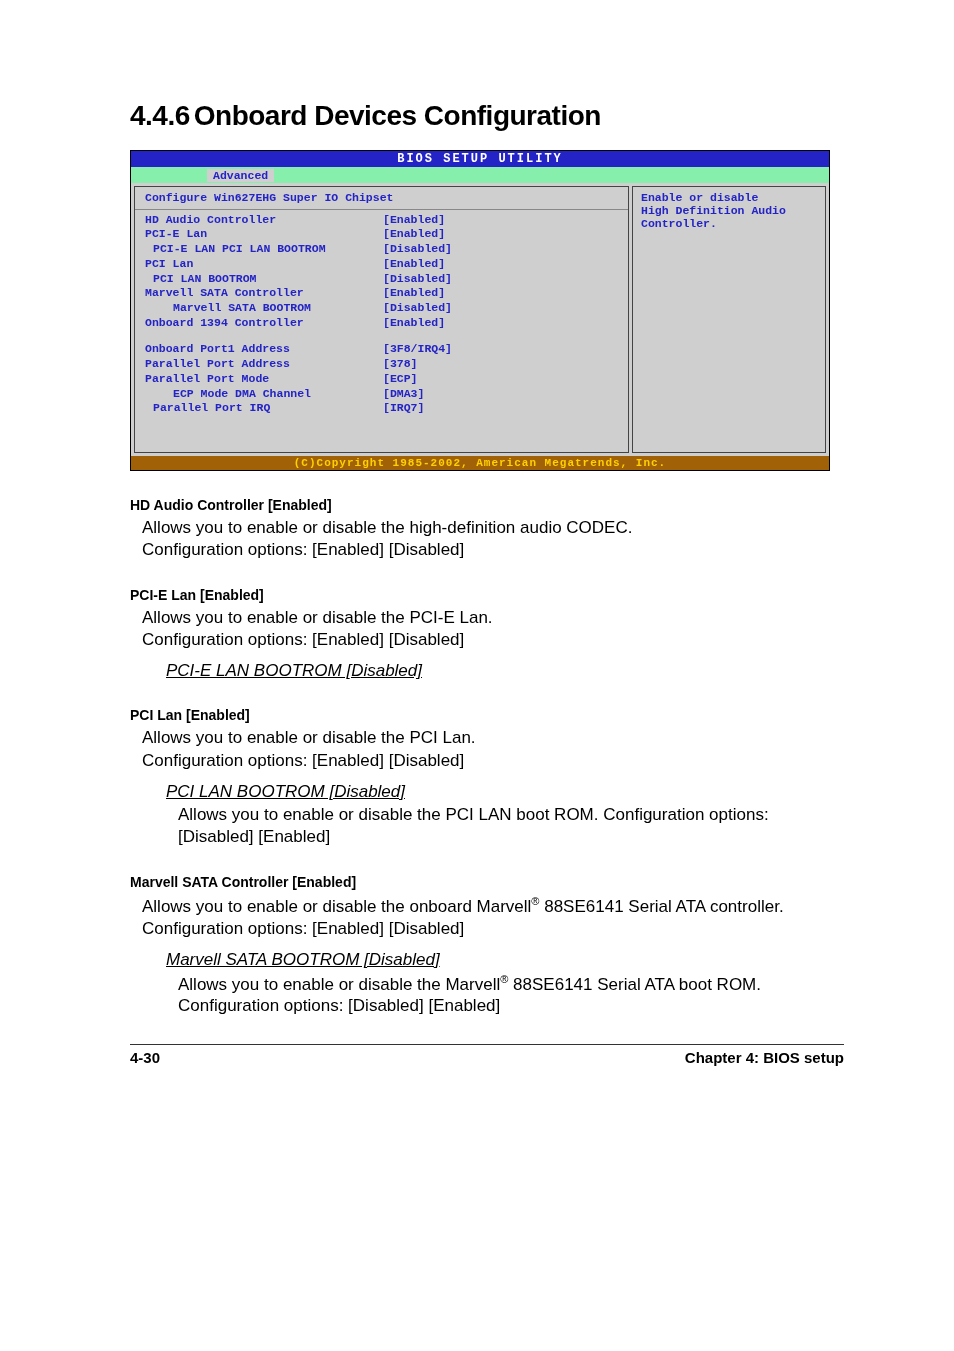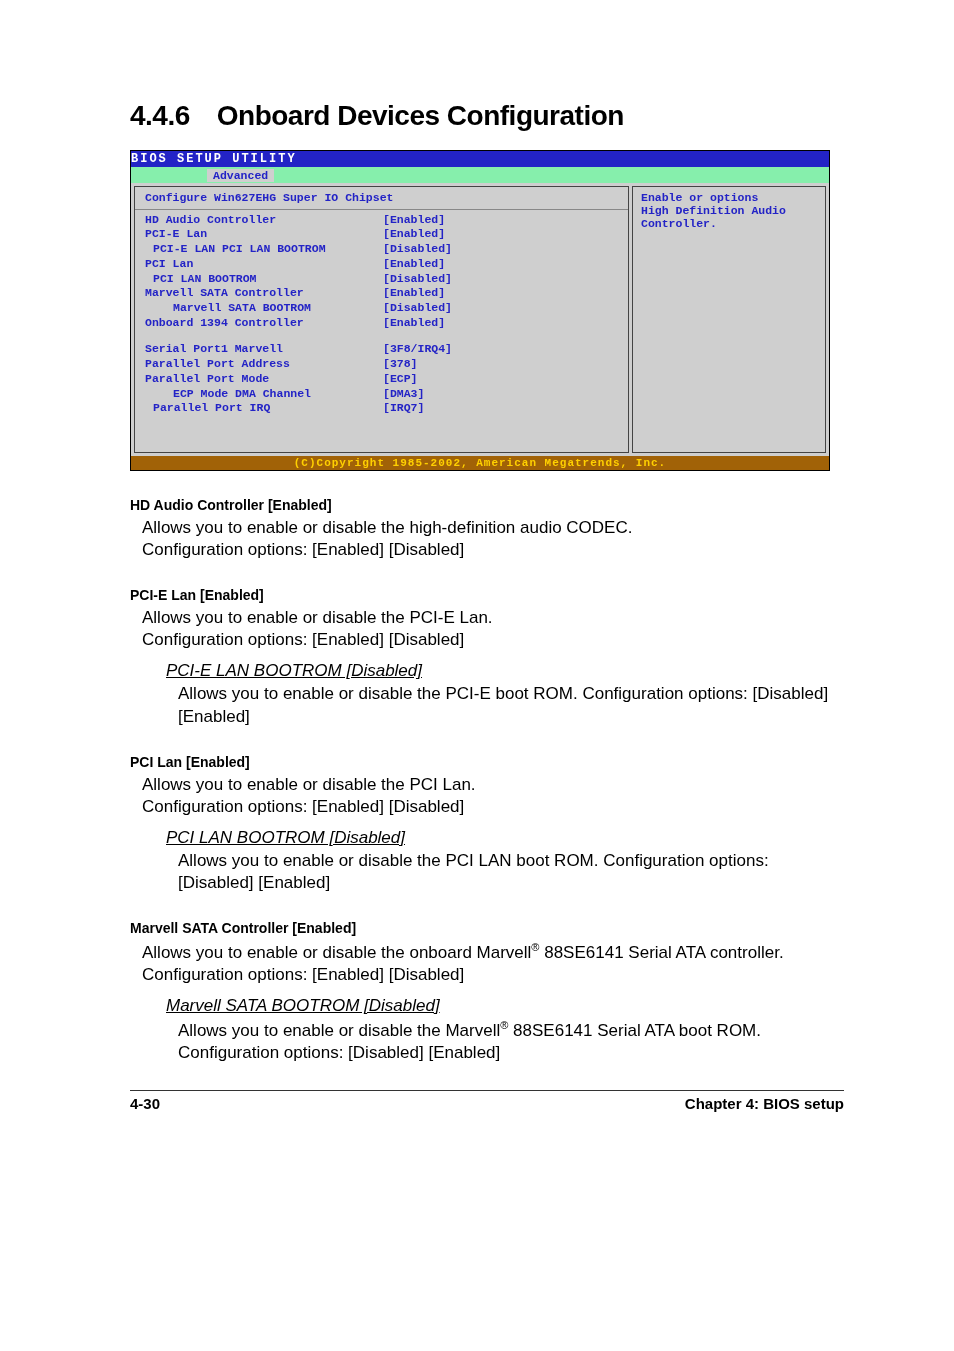--- a/index.html
+++ b/index.html
@@ -12,34 +12,35 @@
     }
     .page {
       padding: 100px 110px 40px 130px;
     }
     h1.section-title {
       font-size: 28px;
       font-weight: 900;
       margin-bottom: 18px;
       letter-spacing: -0.5px;
     }
-    .section-no { margin-right: 27px; }
+    .section-no { margin-right: 4px; }
     
     .bios {
       width: 700px;
       border: 1px solid #000;
       font-family: "Courier New", monospace;
       font-size: 11.5px;
       font-weight: bold;
       background: #cfcfcf;
       margin-bottom: 22px;
     }
     .bios-titlebar {
       background: #2323c6;
       color: #fff;
+      text-align: center;
       letter-spacing: 2px;
       padding: 1px 0;
       font-size: 12px;
     }
     .bios-tabrow {
       background: #86efac;
       color: #fff;
       height: 16px;
       display: flex;
       align-items: center;
@@ -143,49 +144,48 @@
         <div class="bios-row"><span class="lbl">PCI-E Lan</span><span>[Enabled]</span></div>
         <div class="bios-row indent1"><span class="lbl">PCI-E LAN PCI LAN BOOTROM</span><span>[Disabled]</span></div>
         <div class="bios-row"><span class="lbl">PCI Lan</span><span>[Enabled]</span></div>
         <div class="bios-row indent1"><span class="lbl">PCI LAN BOOTROM</span><span>[Disabled]</span></div>
         <div class="bios-row"><span class="lbl">Marvell SATA Controller</span><span>[Enabled]</span></div>
         <div class="bios-row indent2"><span class="lbl">Marvell SATA BOOTROM</span><span>[Disabled]</span></div>
         <div class="bios-row"><span class="lbl">Onboard 1394 Controller</span><span>[Enabled]</span></div>
 
         <div class="bios-gap"></div>
 
-        <div class="bios-row"><span class="lbl">Serial Port1 Marvell</span><span>[3F8/IRQ4]</span></div>
+        <div class="bios-row"><span class="lbl">Onboard Port1 Address</span><span>[3F8/IRQ4]</span></div>
         <div class="bios-row"><span class="lbl">Parallel Port Address</span><span>[378]</span></div>
         <div class="bios-row"><span class="lbl">Parallel Port Mode</span><span>[ECP]</span></div>
         <div class="bios-row indent2"><span class="lbl">ECP Mode DMA Channel</span><span>[DMA3]</span></div>
         <div class="bios-row indent1"><span class="lbl">Parallel Port IRQ</span><span>[IRQ7]</span></div>
       </div>
       <div class="bios-right">
-        <div>Enable or options</div>
+        <div>Enable or disable</div>
         <div>High Definition Audio</div>
         <div>Controller.</div>
       </div>
     </div>
     <div class="bios-copyright">(C)Copyright 1985-2002, American Megatrends, Inc.</div>
   </div>
 
   <div class="h-item">HD Audio Controller [Enabled]</div>
   <p class="body">
     <span>Allows you to enable or disable the high-definition audio CODEC.</span><br>
     <span>Configuration options: [Enabled] [Disabled]</span>
   </p>
 
   <div class="h-item">PCI-E Lan [Enabled]</div>
   <p class="body">
     <span>Allows you to enable or disable the PCI-E Lan.</span><br>
     <span>Configuration options: [Enabled] [Disabled]</span>
   </p>
   <div class="subblock">
     <div class="h-sub">PCI-E LAN BOOTROM [Disabled]</div>
-    <p class="body">Allows you to enable or disable the PCI-E boot ROM. Configuration options: [Disabled] [Enabled]</p>
   </div>
 
   <div class="h-item">PCI Lan [Enabled]</div>
   <p class="body">
     <span>Allows you to enable or disable the PCI Lan.</span><br>
     <span>Configuration options: [Enabled] [Disabled]</span>
   </p>
   <div class="subblock">
     <div class="h-sub">PCI LAN BOOTROM [Disabled]</div>
     <p class="body">Allows you to enable or disable the PCI LAN boot ROM. Configuration options: [Disabled] [Enabled]</p>

